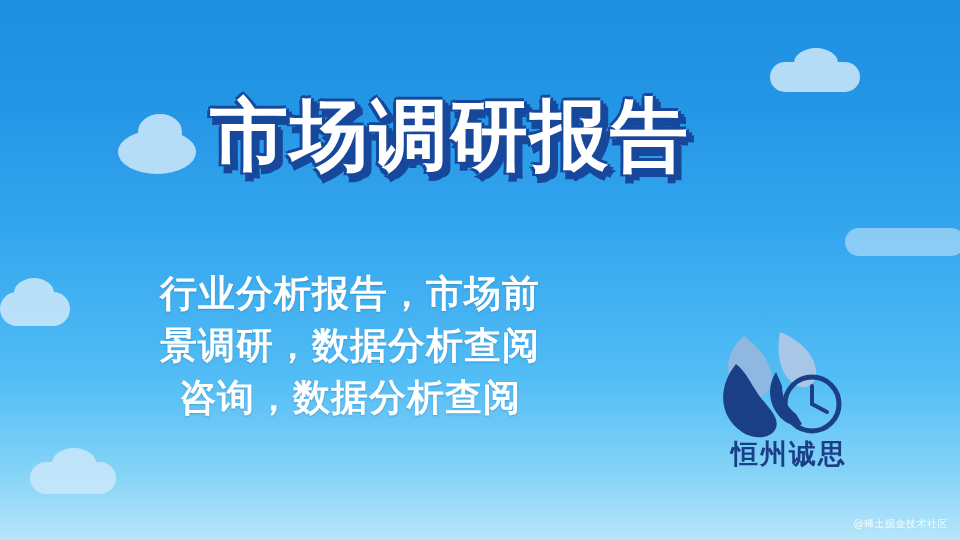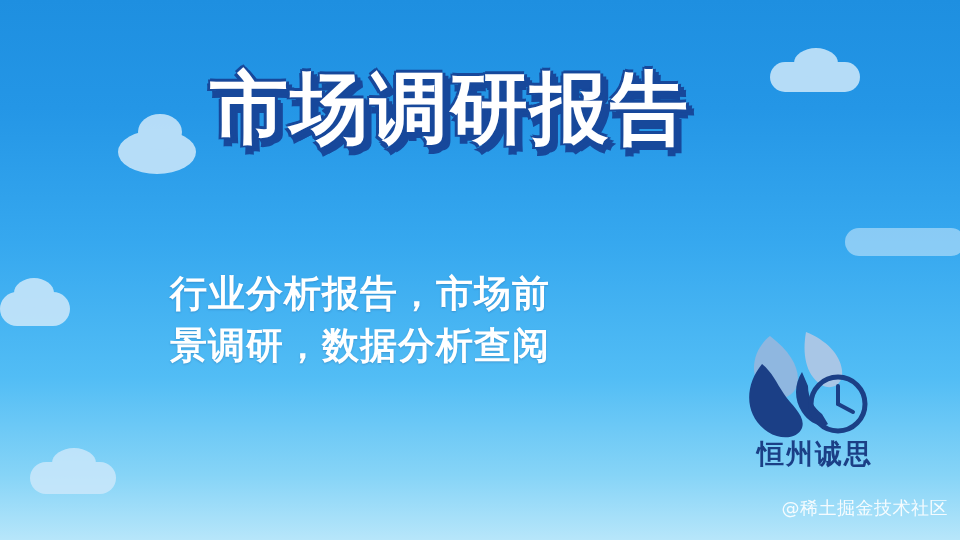--- a/index.html
+++ b/index.html
@@ -61,21 +61,21 @@
     width: 44px; height: 30px;
     background: #cfe9fb;
     border-radius: 50%;
   }
   .cloud.c5 { left: 845px; top: 228px; width: 120px; height: 28px; border-radius: 14px; opacity: 0.55;}
 
   
   .headline-wrap {
     position: absolute;
     left: 0;
-    top: 69px;
+    top: 96px;
     width: 900px;
     text-align: center;
   }
   .headline {
     display: inline-block;
     position: relative;
     font-family: "DejaVu Sans", "Liberation Sans", sans-serif;
     font-weight: bold;
     font-size: 78px;
     line-height: 1;
@@ -92,37 +92,36 @@
     padding: 0 10px;
   }
 
   
   .subhead {
     position: absolute;
     left: 0;
     top: 268px;
     width: 700px;
     text-align: center;
-    padding-left: 10px;
   }
   .subhead .line {
     font-family: "DejaVu Sans", "Liberation Sans", sans-serif;
     font-weight: bold;
     font-size: 37px;
     line-height: 52px;
     color: #ffffff;
     letter-spacing: 1px;
     text-shadow: 0 1px 2px rgba(20,60,120,0.25);
     white-space: nowrap;
   }
 
   
   .logo {
     position: absolute;
-    right: 40px;
+    right: 66px;
     bottom: 42px;
     width: 210px;
     height: 170px;
   }
   .logo svg { display: block; }
   .logo-cn {
     position: absolute;
     left: 0;
     bottom: 26px;
     width: 210px;
@@ -141,23 +140,23 @@
     text-align: center;
     font-family: "Liberation Sans", sans-serif;
     font-weight: bold;
     font-size: 16px;
     color: #1b3f86;
     letter-spacing: 3.5px;
   }
   .watermark {
     position: absolute;
     right: 12px;
-    bottom: 20px;
+    bottom: 9px;
     font-family: "DejaVu Sans", "Liberation Sans", sans-serif;
-    font-size: 18px;
+    font-size: 10px;
     color: #ffffff;
     opacity: 0.9;
     letter-spacing: 0.5px;
   }
 </style>
 </head>
 <body>
 
 <div class="poster">
 
@@ -167,20 +166,21 @@
   <div class="cloud c4"></div>
   <div class="cloud c5"></div>
 
   <div class="headline-wrap">
     <span class="headline">市场调研报告</span>
   </div>
 
   <div class="subhead">
     <div class="line">行业分析报告，市场前</div>
     <div class="line">景调研，数据分析查阅</div>
+    <div class="line">咨询，数据分析查阅</div>
   </div>
 
   <div class="logo">
     <svg width="210" height="120" viewBox="0 0 210 120">
       <path d="M60 8 C42 22 38 48 54 64 C64 74 80 72 86 60 C92 46 84 26 60 8 Z" fill="#8fb7e0"></path>
       <path d="M96 4 C92 26 96 46 110 56 C122 64 134 56 132 42 C130 26 116 12 96 4 Z" fill="#a8c6e6"></path>
       <path d="M52 36 C34 58 34 88 58 104 C72 113 88 110 92 100 C96 88 82 78 74 66 C66 54 62 44 52 36 Z" fill="#1b3f86"></path>
       <path d="M92 44 C84 56 84 72 92 84 C100 96 112 100 118 96 L112 86 C104 80 98 70 98 58 Z" fill="#1b3f86"></path>
       <circle cx="128" cy="76" r="27" fill="none" stroke="#1b3f86" stroke-width="5"></circle>
       <line x1="128" y1="76" x2="128" y2="58" stroke="#1b3f86" stroke-width="4" stroke-linecap="round"></line>

